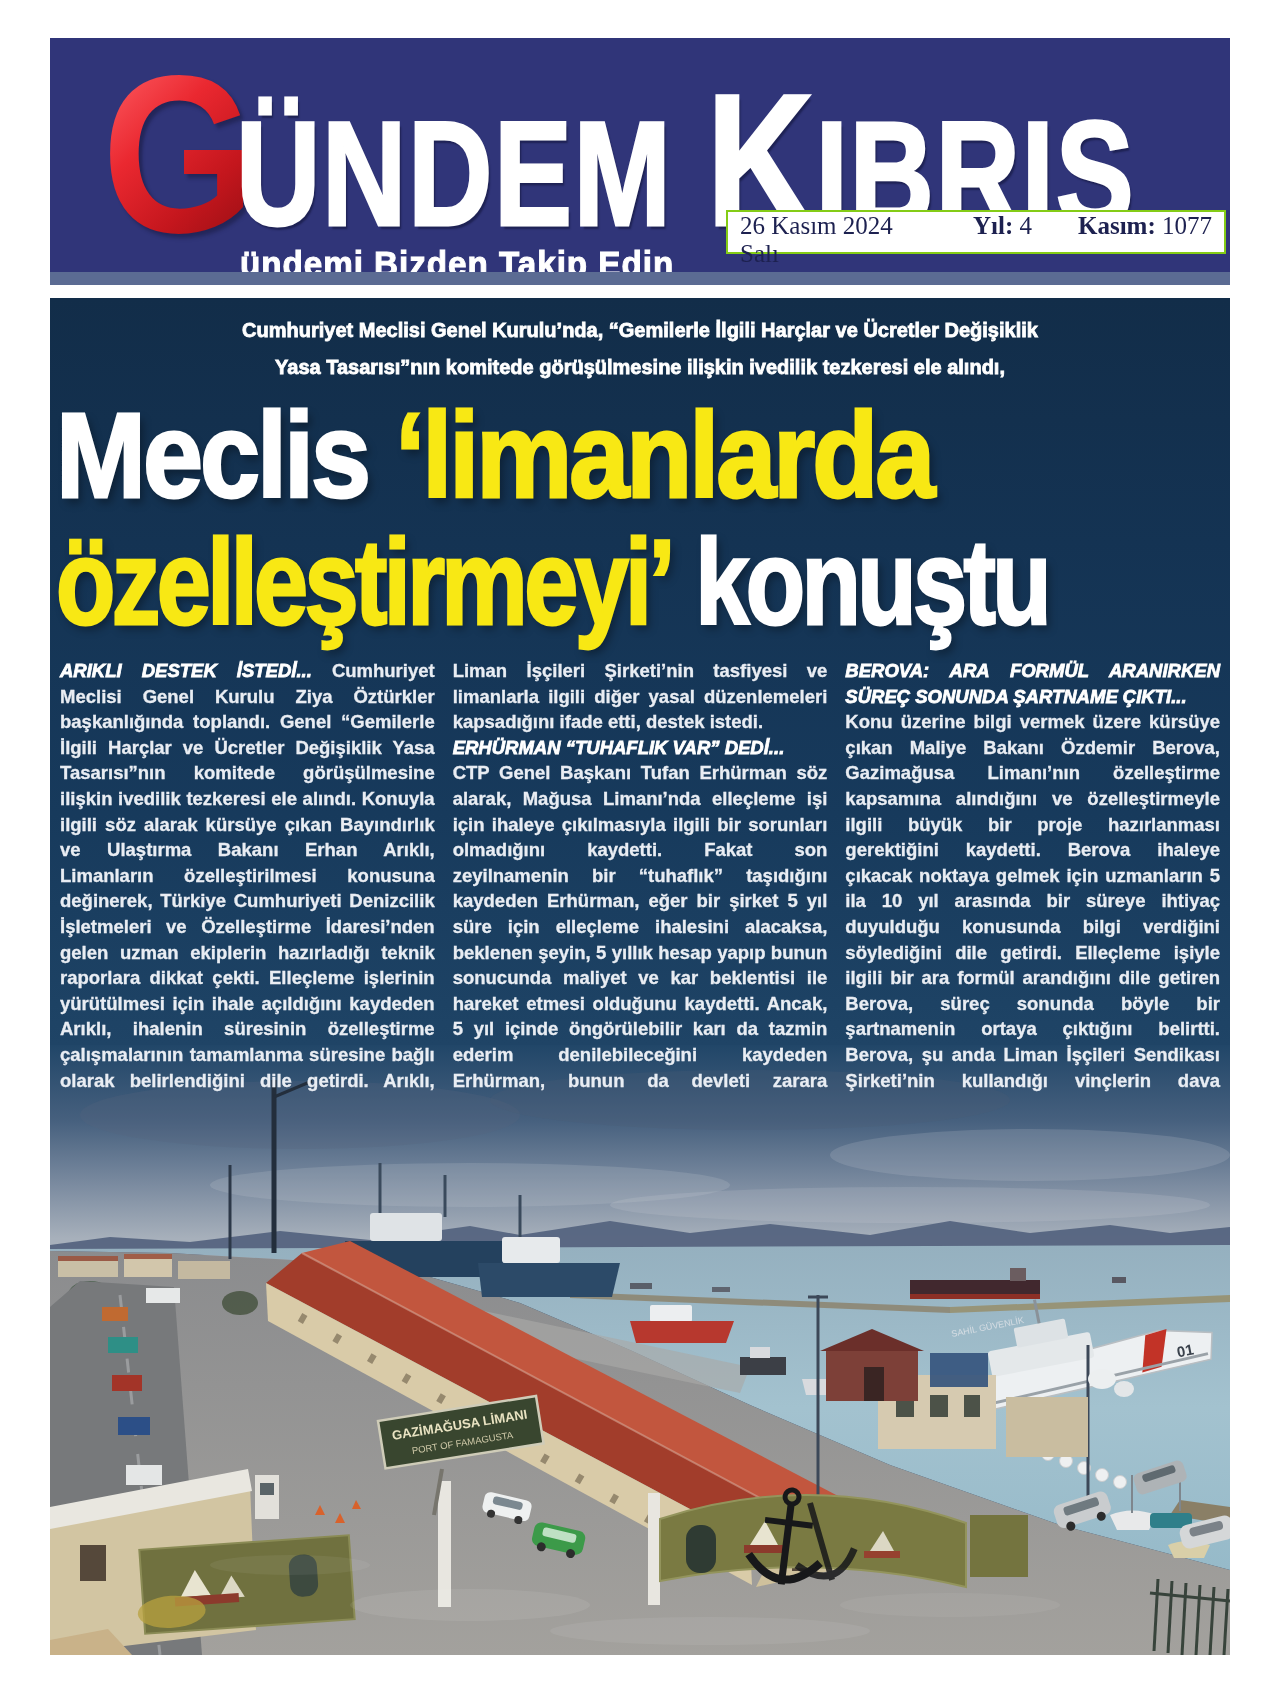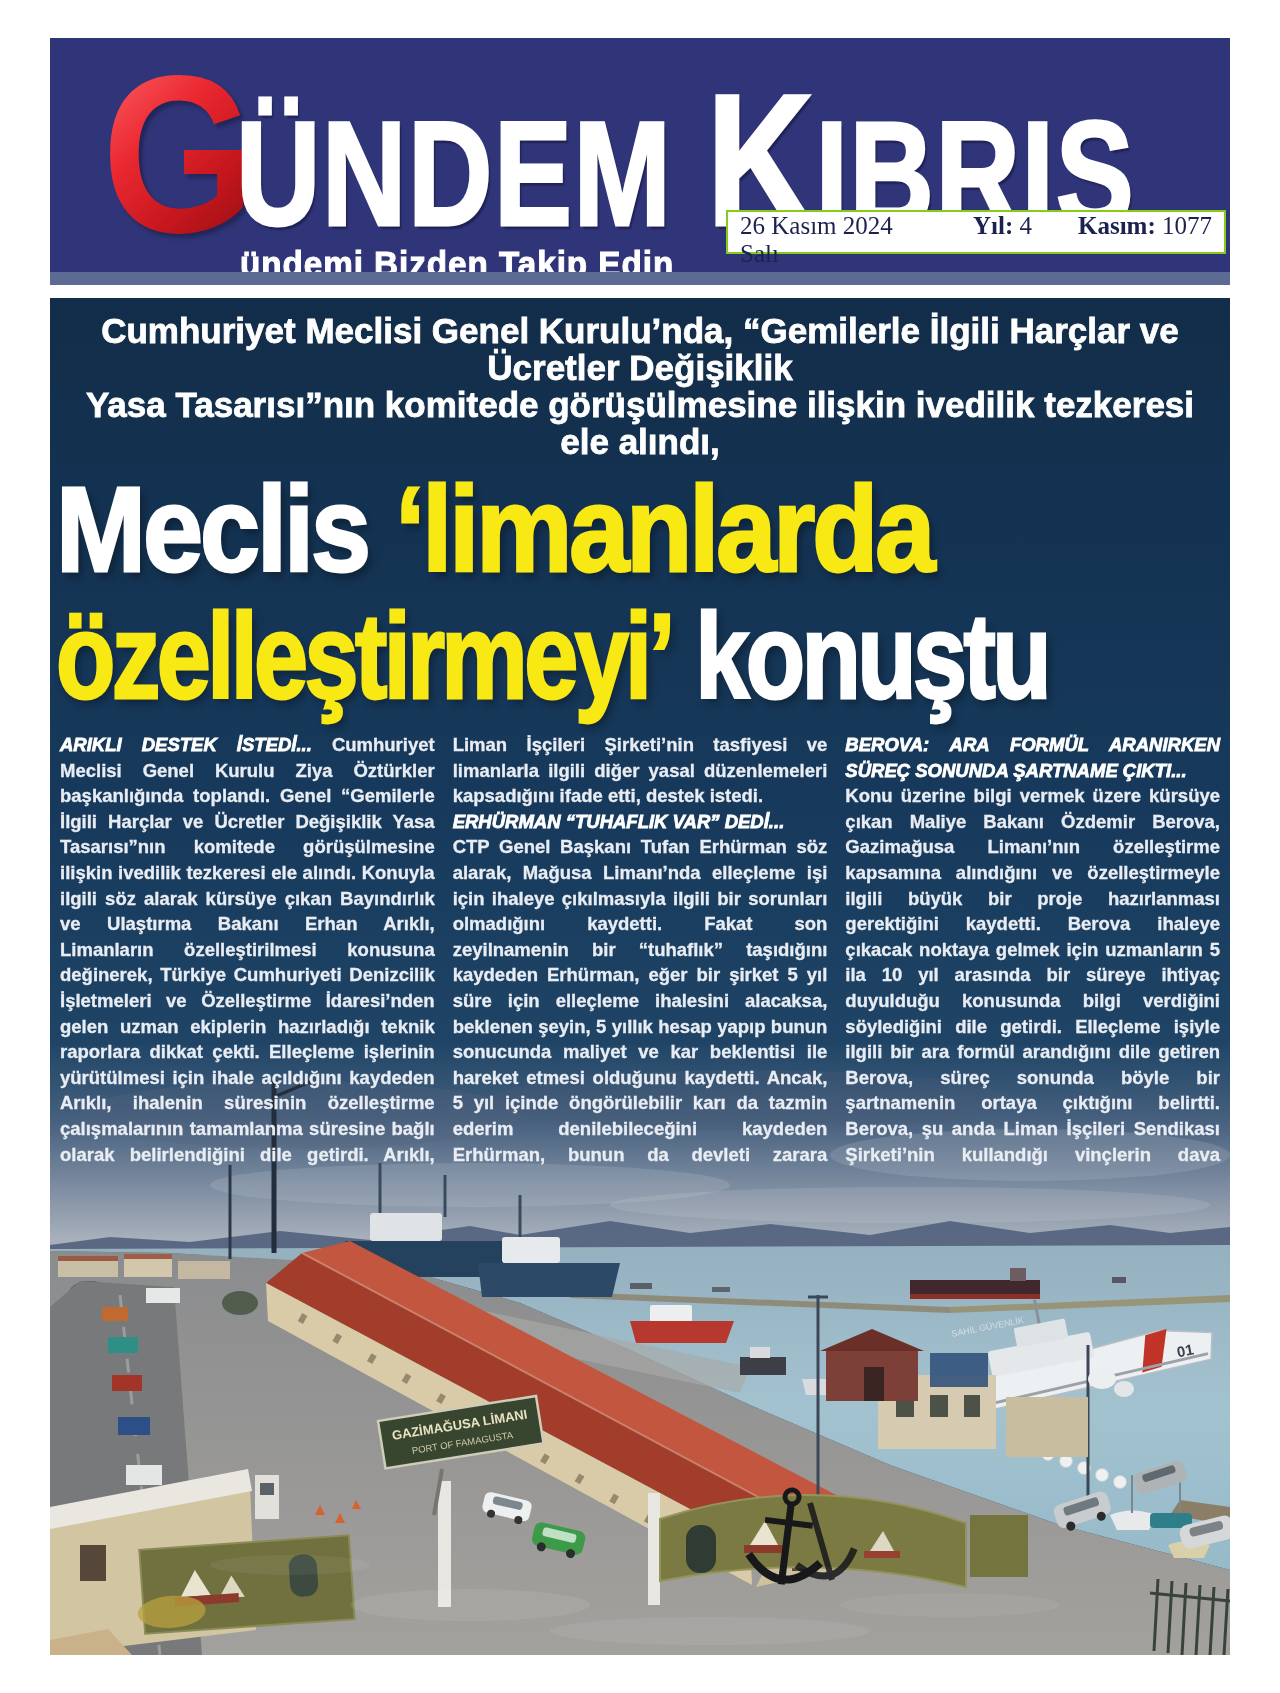--- a/index.html
+++ b/index.html
@@ -29,21 +29,21 @@
   .datebox .pair{margin-left:46px;white-space:nowrap;}
   .datebox b{font-weight:bold;}
   .mast-strip{position:absolute;left:50px;top:272px;width:1180px;height:13px;background:#5b6b93;}
 
   
   .content{position:absolute;left:50px;top:298px;width:1180px;height:1357px;overflow:hidden;
            background:linear-gradient(180deg,#122d49 0%,#143353 18%,#173a5c 38%,#1d4264 52%,#214668 58%,#2d5174 66%);}
   .photo-svg{position:absolute;left:0;bottom:0;width:1180px;height:610px;z-index:1;display:block;}
 
   .lead{position:relative;z-index:2;margin:0;padding:14px 8px 0 8px;text-align:center;
-        color:#ffffff;font-weight:bold;font-size:35px;line-height:37px;
+        color:#ffffff;font-weight:bold;font-size:20px;line-height:37px;
         -webkit-text-stroke:.8px #fff;}
   .lead span{display:block;}
 
   h1.headline{position:relative;z-index:2;margin:6px 0 40px 0;padding:0 6px;
               font-weight:bold;transform:scaleY(1.12);transform-origin:left top;}
   .hl-line{display:block;white-space:nowrap;font-size:108px;line-height:113px;letter-spacing:-3px;
            -webkit-text-stroke:2.5px currentColor;text-shadow:4px 5px 8px rgba(0,0,0,.35);}
   .hl-line2{letter-spacing:-4px;transform:scaleX(.9);transform-origin:left top;}
   .hl-white{color:#ffffff;-webkit-text-stroke:2.5px #ffffff;}
   .hl-yellow{color:#f8e814;-webkit-text-stroke:2.5px #f8e814;}

